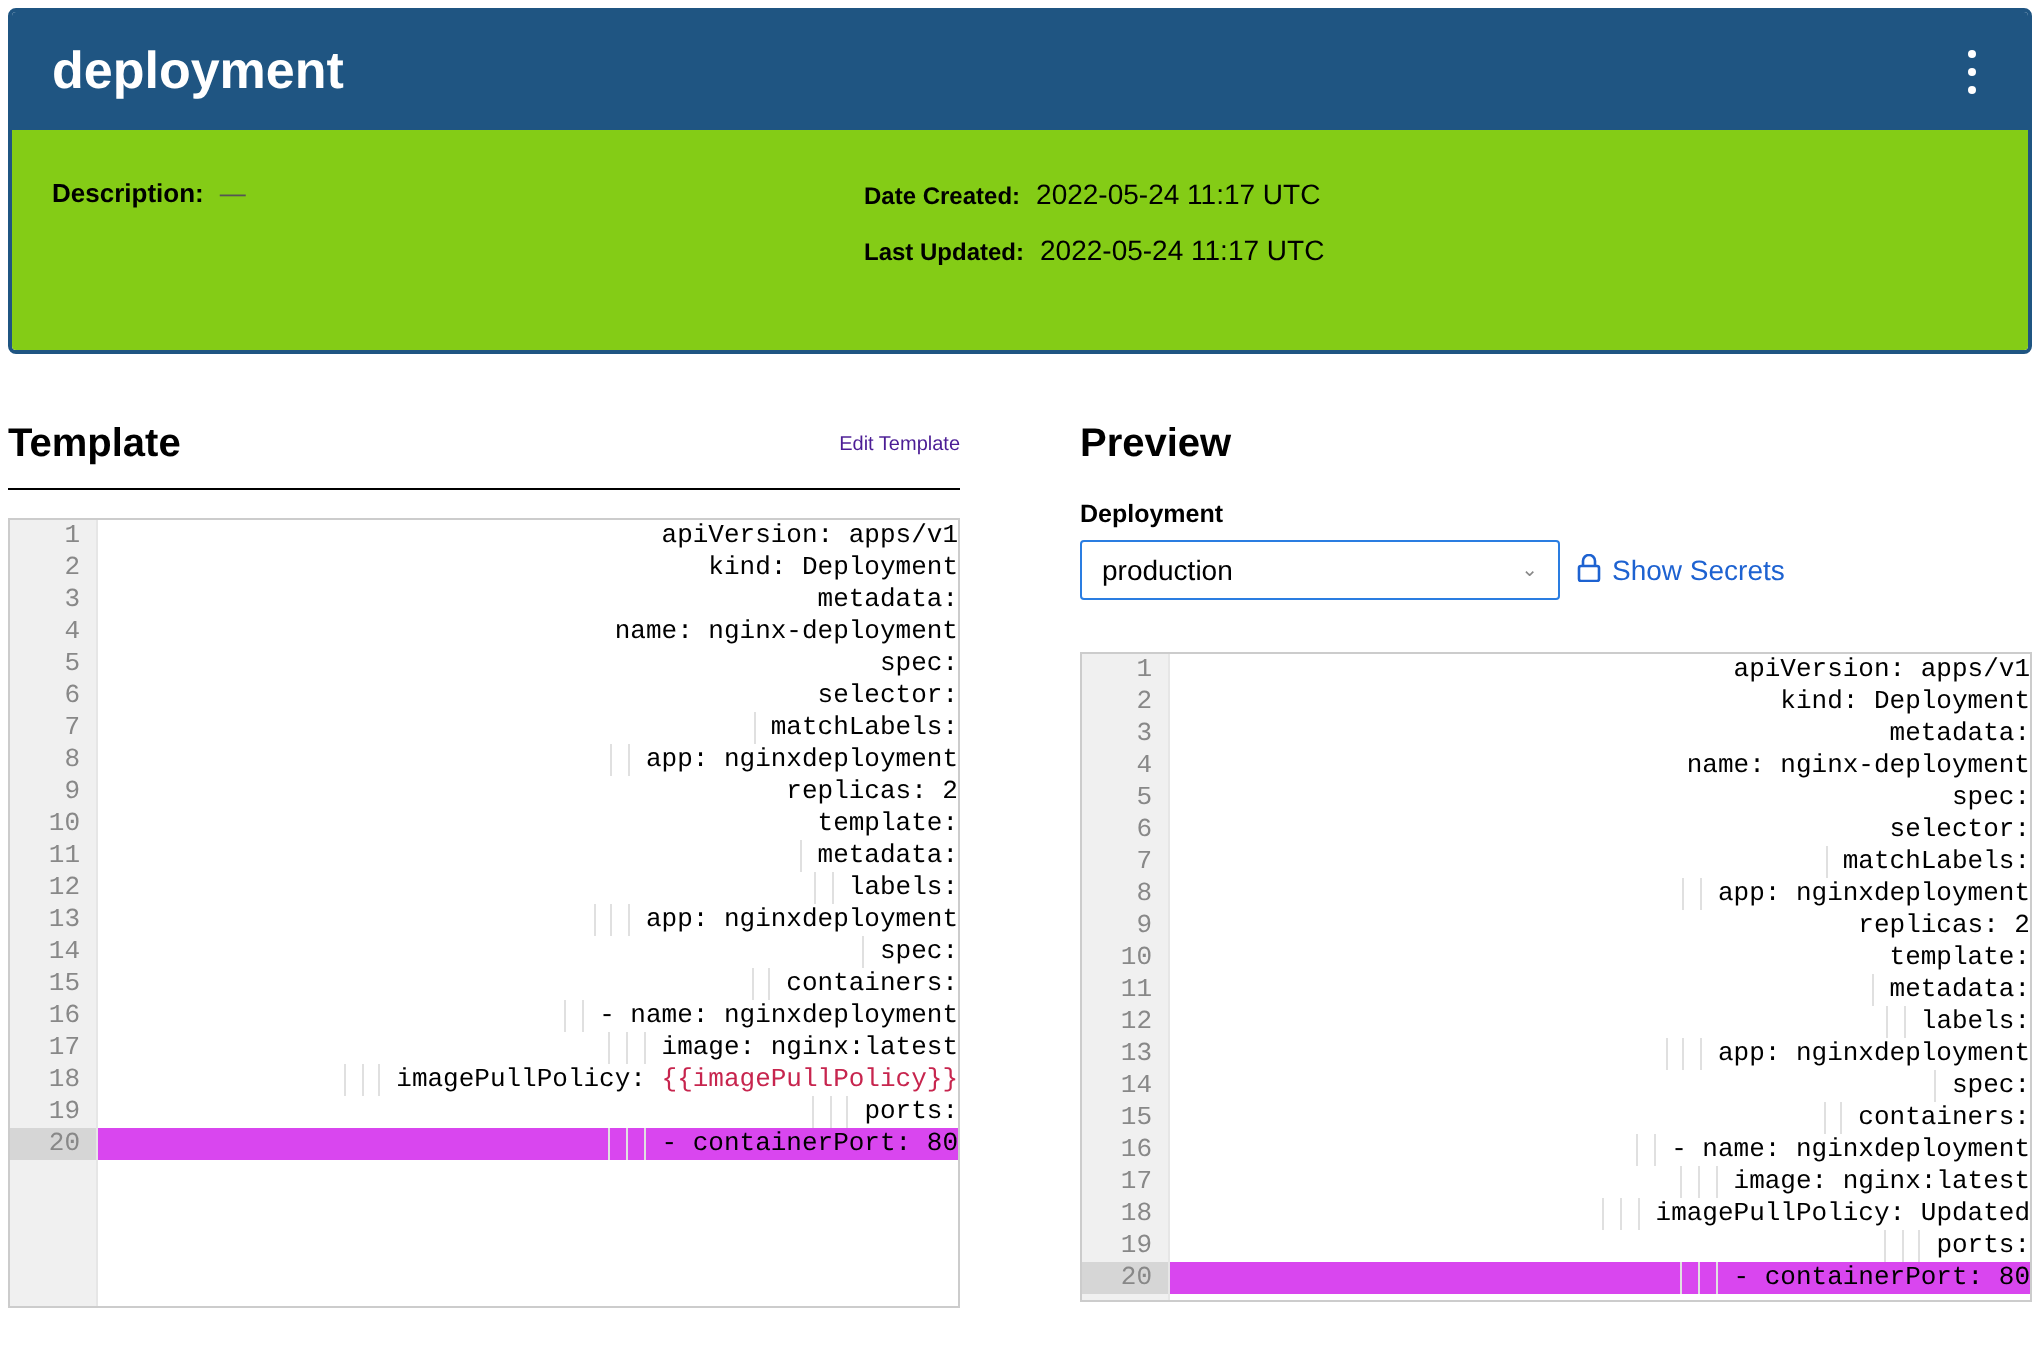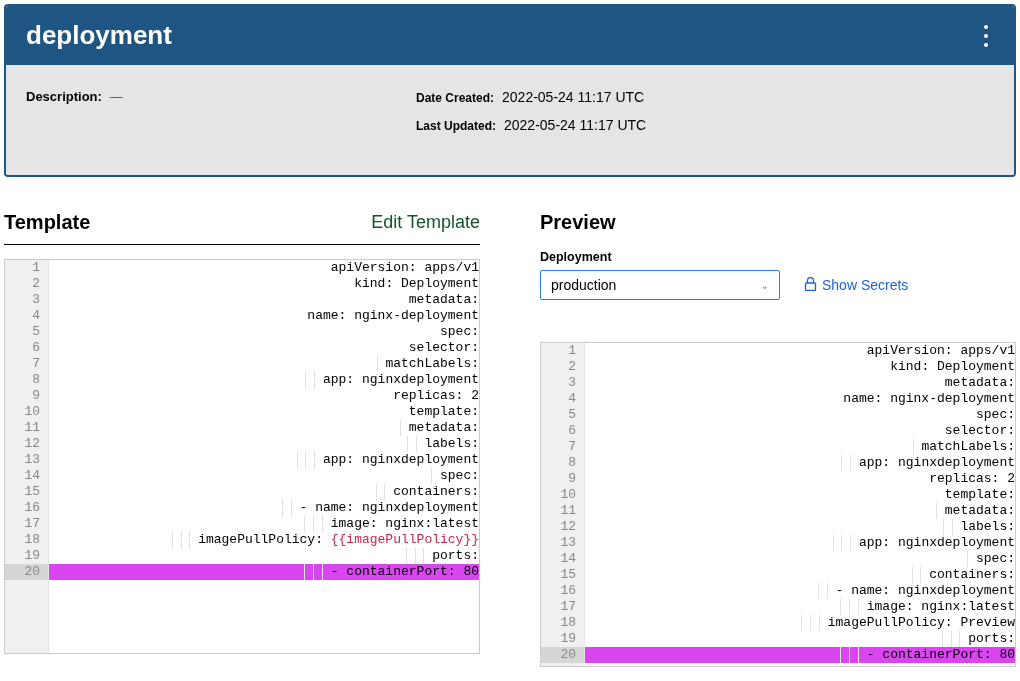--- a/index.html
+++ b/index.html
@@ -38,23 +38,24 @@
     padding: 2px 6px;
     cursor: pointer;
   }
   .dots span {
     width: 4px;
     height: 4px;
     background: #fff;
     border-radius: 50%;
   }
   .card-body {
-    background: #e5e5e5;
+    background: #84cc16;
     padding: 24px 20px 30px 20px;
     display: flex;
+    gap: 16px;
   }
   .desc-col {
     width: 390px;
     font-size: 13px;
     display: flex;
     align-items: flex-start;
     gap: 8px;
   }
   .desc-col .label { font-weight: 700; }
   .desc-col .dash { color: #555; }
@@ -86,41 +87,41 @@
     justify-content: space-between;
     padding-bottom: 10px;
     border-bottom: 1px solid #000;
     margin-bottom: 14px;
   }
   .col-head h2 {
     font-size: 20px;
     font-weight: 600;
   }
   .edit-link {
-    color: #14532d;
-    font-size: 18px;
+    color: #4c1d95;
+    font-size: 10px;
     cursor: pointer;
     text-align: right;
   }
   .preview .col-head {
     border-bottom: none;
     margin-bottom: 6px;
   }
 
   
   .env-label {
     font-size: 12.5px;
     font-weight: 600;
     margin-bottom: 6px;
   }
   .env-row {
     display: flex;
     align-items: center;
-    gap: 24px;
-    margin-bottom: 42px;
+    gap: 8px;
+    margin-bottom: 26px;
   }
   .env-select {
     width: 240px;
     border: 1px solid #2a7de1;
     border-radius: 2px;
     padding: 6px 10px;
     font-size: 14px;
     display: flex;
     align-items: center;
     justify-content: space-between;
@@ -399,21 +400,21 @@
         <div class="code-line">
           <div class="gutter">16</div>
           <div class="code-text"><span>  </span><span class="indent-guide"></span><span> </span><span class="indent-guide"></span><span> </span><span>- name: nginxdeployment</span></div>
         </div>
         <div class="code-line">
           <div class="gutter">17</div>
           <div class="code-text"><span>  </span><span class="indent-guide"></span><span> </span><span class="indent-guide"></span><span> </span><span class="indent-guide"></span><span> </span><span>image: nginx:latest</span></div>
         </div>
         <div class="code-line">
           <div class="gutter">18</div>
-          <div class="code-text"><span>  </span><span class="indent-guide"></span><span> </span><span class="indent-guide"></span><span> </span><span class="indent-guide"></span><span> </span><span>imagePullPolicy: Preview</span></div>
+          <div class="code-text"><span>  </span><span class="indent-guide"></span><span> </span><span class="indent-guide"></span><span> </span><span class="indent-guide"></span><span> </span><span>imagePullPolicy: Updated</span></div>
         </div>
         <div class="code-line">
           <div class="gutter">19</div>
           <div class="code-text"><span>  </span><span class="indent-guide"></span><span> </span><span class="indent-guide"></span><span> </span><span class="indent-guide"></span><span> </span><span>ports:</span></div>
         </div>
         <div class="code-line">
           <div class="gutter">20</div>
           <div class="code-text"><span>  </span><span class="indent-guide"></span><span> </span><span class="indent-guide"></span><span> </span><span class="indent-guide"></span><span> </span><span>- containerPort: 80</span></div>
         </div>
         <div class="code-line" style="height: 400px;">

